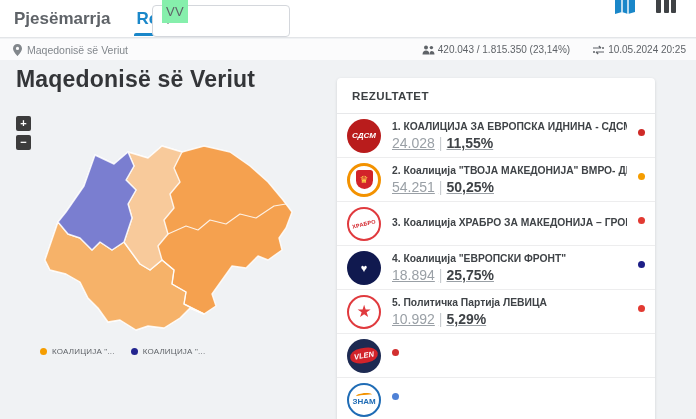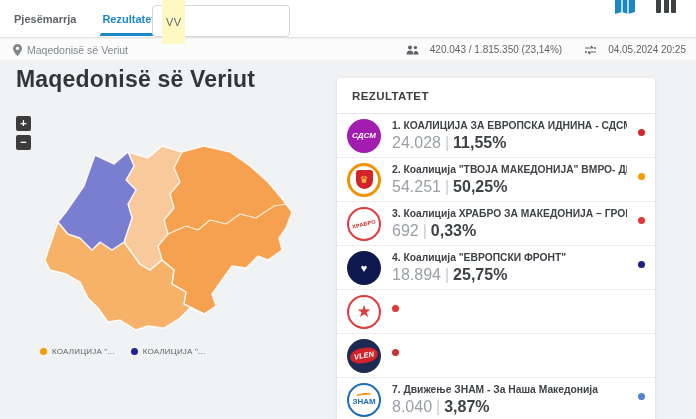--- a/index.html
+++ b/index.html
@@ -2,66 +2,66 @@
 <html><head>
 <meta charset="utf-8">
 <style>
   * { margin:0; padding:0; box-sizing:border-box; }
   html,body { width:696px; height:419px; font-family:"Liberation Sans", sans-serif; background:#fff; overflow:hidden; }
   #app { position:relative; width:696px; height:419px; background:#f0f2f4; }
 
   
   .topbar { position:absolute; left:0; top:0; width:696px; height:38px; background:#fff; border-bottom:1px solid #e3e5e8; z-index:5; }
   .tabs { position:absolute; left:14px; top:0; height:38px; display:flex; gap:26px; align-items:center; }
-  .tab { font-size:11px; font-weight:bold; color:#5f6368; cursor:pointer; position:relative; height:33px; display:flex; align-items:center; }
+  .tab { font-size:17px; font-weight:bold; color:#5f6368; cursor:pointer; position:relative; height:33px; display:flex; align-items:center; }
   .tab.active { color:#1a87c9; }
   .tab.active::after { content:""; position:absolute; left:-2px; right:-2px; bottom:0; height:3px; background:#1a87c9; border-radius:2px 2px 0 0; }
 
   .select { position:absolute; left:152px; top:5px; width:138px; height:32px; border:1px solid #d4d7dc; border-radius:4px; background:#fff; display:flex; align-items:center; padding:0 10px; cursor:pointer; }
-  .select .flabel { position:absolute; top:-6px; left:9px; font-size:11px; color:#5f6368; background:#fef9c3; padding:16px 4px; letter-spacing:.3px; }
+  .select .flabel { position:absolute; top:-6px; left:9px; font-size:13px; color:#5f6368; background:#86efac; padding:4px 4px; letter-spacing:.3px; }
   .select .value { font-size:11.5px; color:#3c4043; flex:1; }
   .select .caret { width:0; height:0; border-left:5px solid transparent; border-right:5px solid transparent; border-top:5px solid #5f6368; }
 
   .top-icons { position:absolute; right:20px; top:-5px; display:flex; gap:20px; align-items:flex-start; }
   .map-toggle svg, .cols-toggle { display:block; }
   .cols-toggle { display:flex; gap:2.5px; padding-top:2px; }
   .cols-toggle i { width:5px; height:16px; background:#3f4245; border-radius:1px; }
 
   
   .subbar { position:absolute; left:0; top:39px; width:696px; height:21px; background:#fbfbfc; z-index:4; display:flex; align-items:center; }
   .crumb { display:flex; align-items:center; gap:5px; margin-left:13px; color:#82878c; font-size:10.5px; }
   .stats { position:absolute; right:10px; top:0; height:21px; display:flex; align-items:center; gap:22px; }
-  .stat { display:flex; align-items:center; gap:11px; font-size:10px; color:#5f6368; }
+  .stat { display:flex; align-items:center; gap:3px; font-size:10px; color:#5f6368; }
   .stat svg { flex:0 0 auto; }
 
   
   .page-title { position:absolute; left:16px; top:66px; font-size:23px; font-weight:bold; color:#333538; letter-spacing:.2px; }
   .zoom-ctrl { position:absolute; left:16px; top:116px; display:flex; flex-direction:column; gap:4px; }
   .zoom-btn { width:15px; height:15px; background:#3c3c3c; color:#fff; border-radius:2px; font-size:11px; font-weight:bold; display:flex; align-items:center; justify-content:center; cursor:pointer; line-height:1; }
   .map-wrap { position:absolute; left:36px; top:142px; width:262px; height:198px; }
   .legend { position:absolute; left:40px; top:347px; display:flex; gap:16px; align-items:center; }
   .legend-item { display:flex; align-items:center; gap:5px; }
   .legend-dot { width:7px; height:7px; border-radius:50%; }
   .legend-label { font-size:8px; color:#5f6368; letter-spacing:.2px; }
 
   
   .results-card { position:absolute; left:337px; top:78px; width:318px; height:341px; background:#fff; border-radius:4px 4px 0 0; box-shadow:0 1px 3px rgba(60,64,67,.18); overflow:hidden; }
   .results-header { padding:12px 15px 11px 15px; font-size:11.5px; font-weight:bold; color:#3c4043; letter-spacing:.4px; border-bottom:1px solid #e7e8ea; }
   .results-list { }
   .res-row { display:flex; align-items:center; gap:11px; padding:4px 10px 4px 10px; height:44px; border-bottom:1px solid #ededee; cursor:pointer; }
   .res-texts { flex:1; min-width:0; }
   .res-name { font-size:10.3px; font-weight:bold; color:#3f4347; white-space:nowrap; overflow:hidden; margin-bottom:3px; }
-  .res-values { font-size:16px; color:#9aa0a6; }
+  .res-values { font-size:14px; color:#9aa0a6;text-decoration:underline; }
   .res-values .sep { color:#c8ccd0; margin:0 4px; }
   .res-values .pct { color:#3f4347; font-weight:bold; }
   .res-dot { width:7px; height:7px; border-radius:50%; align-self:flex-start; margin-top:11px; flex:0 0 7px; }
 
   
   .logo { width:34px; height:34px; border-radius:50%; flex:0 0 34px; display:flex; align-items:center; justify-content:center; position:relative; overflow:hidden; }
-  .logo-sdsm { background:#a21caf; color:#fff; font-size:8px; font-weight:bold; font-style:italic; }
+  .logo-sdsm { background:#b91c1c; color:#fff; font-size:8px; font-weight:bold; font-style:italic; }
   .logo-vmro { background:#fff; border:3px solid #f39200; }
   .logo-vmro .inner { width:17px; height:19px; background:#d2232a; border-radius:3px 3px 9px 9px; color:#ffd24a; font-size:10px; display:flex; align-items:center; justify-content:center; }
   .logo-grom { background:#fff; border:2px solid #e03a3e; }
   .logo-grom .inner { color:#d2232a; font-size:5.5px; font-weight:bold; transform:rotate(-14deg); letter-spacing:.2px; }
   .logo-efront { background:#10194f; color:#fff; font-size:11px; }
   .logo-levica { background:#fff; border:2px solid #e03a3e; color:#e03a3e; font-size:17px; line-height:1; }
   .logo-vlen { background:#1d2a52; }
   .logo-vlen .inner { background:#d2232a; border-radius:50% / 60%; padding:3px 4px; color:#fff; font-size:7.5px; font-weight:bold; font-style:italic; transform:rotate(-10deg); }
   .logo-znam { background:#fff; border:2px solid #1f6cb5; flex-direction:column; }
   .logo-znam .swoosh { width:16px; height:5px; border-top:2.5px solid #f39200; border-radius:50%; transform:rotate(-6deg); margin-bottom:-1px; }
@@ -113,21 +113,21 @@
           </svg>
         <span>420.043 / 1.815.350 (23,14%)</span>
       </div>
       <div class="stat">
         <svg width="13" height="10" viewBox="0 0 13 10">
             <path d="M1 3 L9 3 M9 3 L6.8 1" stroke="#5f6368" stroke-width="1.2" fill="none"></path>
             <path d="M12 7 L4 7 M4 7 L6.2 9" stroke="#5f6368" stroke-width="1.2" fill="none"></path>
             <circle cx="11" cy="3" r="1" fill="#5f6368"></circle>
             <circle cx="2" cy="7" r="1" fill="#5f6368"></circle>
           </svg>
-        <span>04.05.2024 20:25</span>
+        <span>10.05.2024 20:25</span>
       </div>
     </div>
   </div>
 
   <div class="page-title">Maqedonisë së Veriut</div>
 
   <div class="zoom-ctrl">
     <div class="zoom-btn">+</div>
     <div class="zoom-btn">−</div>
   </div>
@@ -181,49 +181,48 @@
             <div class="res-values"><span>54.251</span><span class="sep">|</span><span class="pct">50,25%</span></div>
           </div>
           <span class="res-dot" style="background: rgb(245, 157, 0);"></span>
         </div>
         <div class="res-row">
           <div class="logo logo-grom">
             <span class="inner">ХРАБРО</span>
           </div>
           <div class="res-texts">
             <div class="res-name">3. Коалиција ХРАБРО ЗА МАКЕДОНИЈА – ГРОМ</div>
-            <div class="res-values"><span>692</span><span class="sep">|</span><span class="pct">0,33%</span></div>
           </div>
           <span class="res-dot" style="background: rgb(226, 58, 50);"></span>
         </div>
         <div class="res-row">
           <div class="logo logo-efront">♥</div>
           <div class="res-texts">
             <div class="res-name">4. Коалиција "ЕВРОПСКИ ФРОНТ"</div>
             <div class="res-values"><span>18.894</span><span class="sep">|</span><span class="pct">25,75%</span></div>
           </div>
           <span class="res-dot" style="background: rgb(29, 31, 135);"></span>
         </div>
         <div class="res-row">
           <div class="logo logo-levica">★</div>
+          <div class="res-texts">
+            <div class="res-name">5. Политичка Партија ЛЕВИЦА</div>
+            <div class="res-values"><span>10.992</span><span class="sep">|</span><span class="pct">5,29%</span></div>
+          </div>
           <span class="res-dot" style="background: rgb(226, 58, 50);"></span>
         </div>
         <div class="res-row">
           <div class="logo logo-vlen">
             <span class="inner">VLEN</span>
           </div>
           <span class="res-dot" style="background: rgb(210, 47, 47);"></span>
         </div>
         <div class="res-row">
           <div class="logo logo-znam">
             <span class="swoosh"></span>
             <span class="inner">ЗНАМ</span>
           </div>
-          <div class="res-texts">
-            <div class="res-name">7. Движење ЗНАМ - За Наша Македонија</div>
-            <div class="res-values"><span>8.040</span><span class="sep">|</span><span class="pct">3,87%</span></div>
-          </div>
           <span class="res-dot" style="background: rgb(79, 129, 214);"></span>
         </div>
       </div>
   </div>
 
 </div>
 
 </body></html>

